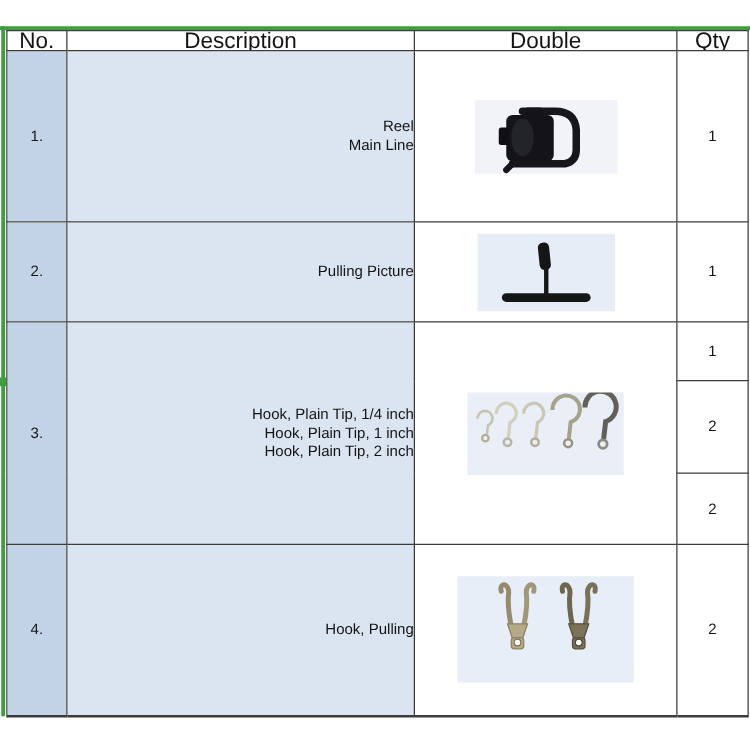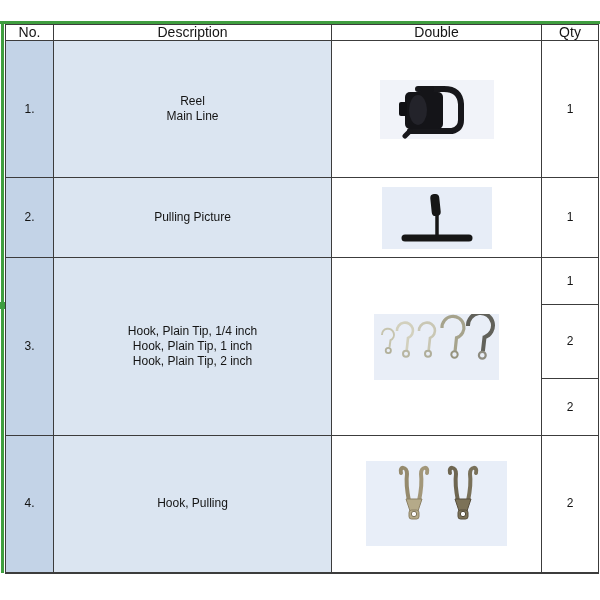--- a/index.html
+++ b/index.html
@@ -23,25 +23,25 @@
     padding:0;vertical-align:middle;
     font-size:12px;font-weight:normal;line-height:15px;
     overflow:hidden;
   }
   col.c-no{width:48px;}
   col.c-desc{width:278px;}
   col.c-pic{width:210px;}
   col.c-qty{width:57px;}
 
   tr.hrow{height:16px;}
-  tr.hrow th{font-size:14px;text-align:center;background:#ffffff;}
+  tr.hrow th{font-size:18px;text-align:center;background:#ffffff;}
   th.blue{background:var(--header-fill,#dce6f1);}
 
   td.no-cell{background:var(--no-col-fill,#c3d3e7);text-align:center;}
-  td.desc-cell{background:var(--desc-col-fill,#dbe5f1);text-align:center;padding-left:10px;white-space:pre-line;}
+  td.desc-cell{background:var(--desc-col-fill,#dbe5f1);text-align:right;padding-left:10px;white-space:pre-line;}
   td.pic-cell{background:#ffffff;text-align:center;}
   td.qty-cell{background:#ffffff;text-align:center;}
 
   tr.r1{height:137px;}
   tr.r2{height:80px;}
   tr.r3a{height:47px;}
   tr.r3b{height:74px;}
   tr.r3c{height:57px;}
   tr.r4{height:137px;}
   tr.r4 td{border-bottom-width:2px;}

